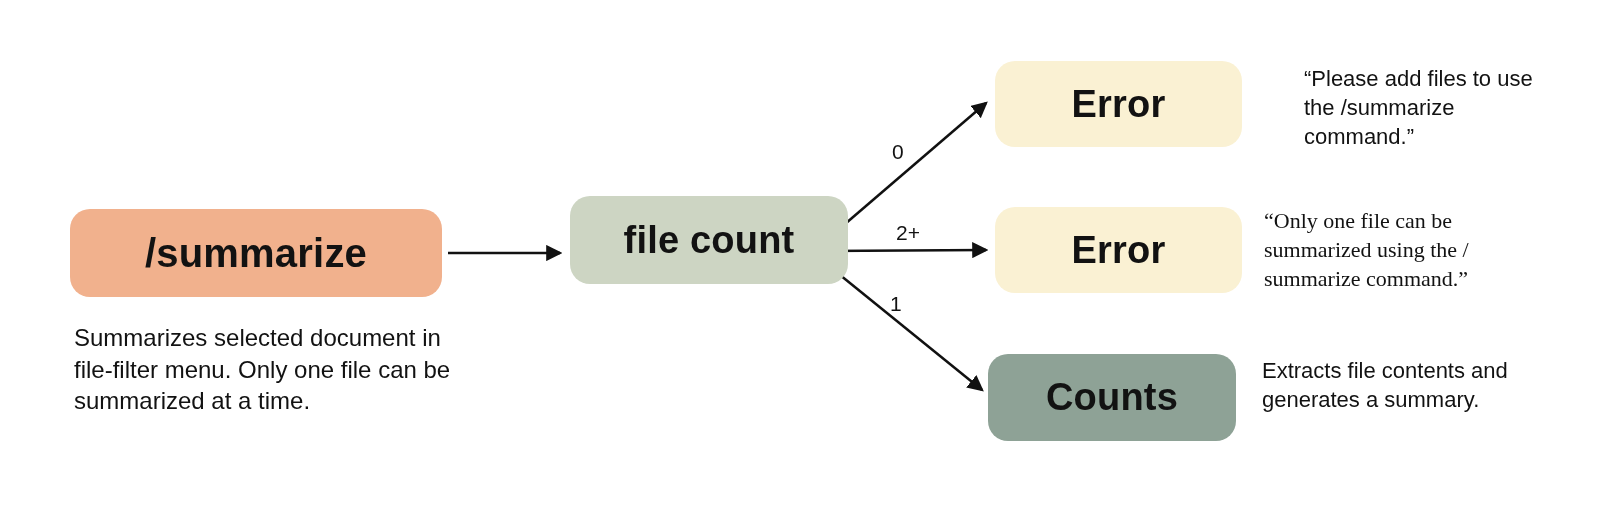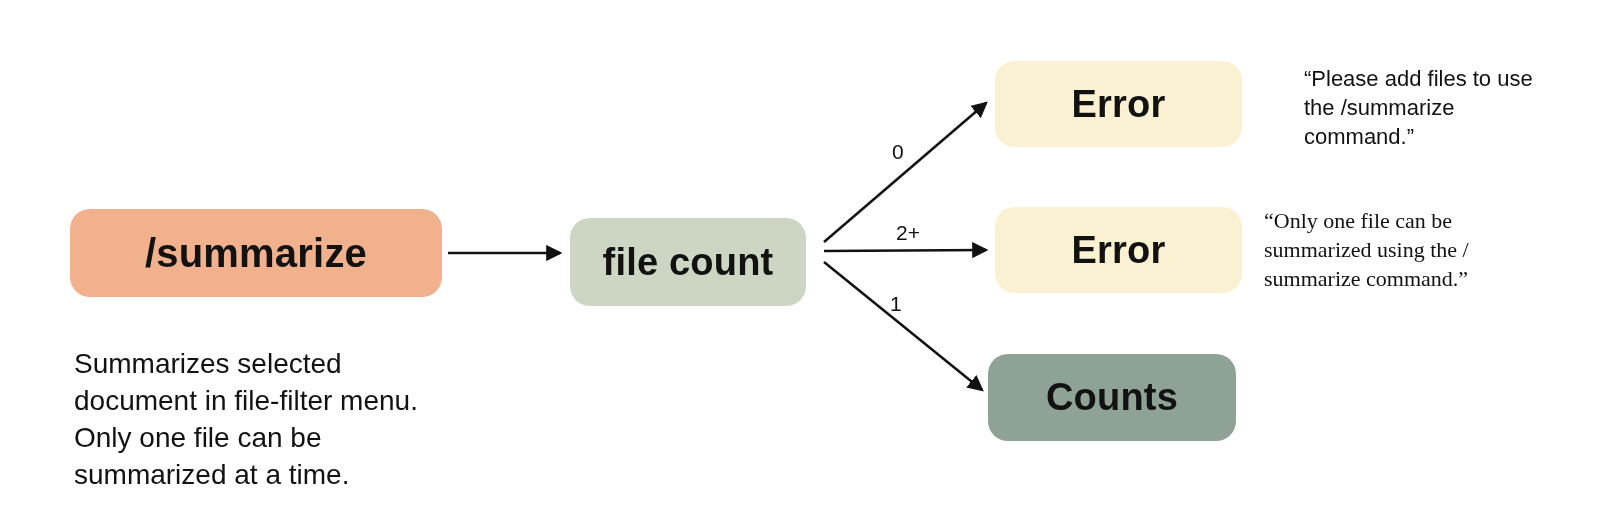--- a/index.html
+++ b/index.html
@@ -32,30 +32,29 @@
     display:flex;
     align-items:center;
     justify-content:center;
     border-radius:20px;
     font-size:40px;
     letter-spacing:0.2px;
     color:var(--text);
     font-weight:bold;
   }
   .node-summarize{left:70px;top:209px;width:372px;height:88px;background:var(--summarize-bg);justify-content:center;}
-  .node-file-count{left:570px;top:218px;width:236px;height:88px;background:var(--file-count-bg);font-size:38px;}
+  .node-file-count{left:570px;top:196px;width:278px;height:88px;background:var(--file-count-bg);font-size:38px;}
   .node-error-zero{left:995px;top:61px;width:247px;height:86px;background:var(--error-bg);font-size:38px;}
   .node-error-many{left:995px;top:207px;width:247px;height:86px;background:var(--error-bg);font-size:38px;}
   .node-summary{left:988px;top:354px;width:248px;height:87px;background:var(--summary-bg);font-size:38px;}
   .caption{
     position:absolute;
-    font-size:28px;
+    font-size:24px;
     line-height:1.32;
     color:var(--text);
-    margin-top:24px;
   }
   .caption-summarize{left:74px;top:322px;width:382px;}
   .caption-file-count{left:574px;top:330px;width:240px;}
   .note{
     position:absolute;
     font-size:22px;
     line-height:1.32;
     color:var(--text);
   }
   .note-error-zero{left:1268px;top:64px;width:238px;margin-left:36px;}
@@ -106,14 +105,15 @@
   <div class="note note-error-zero">“Please add files to use the /summarize command.”</div>
 
   <div class="node node-error-many">
     <span>Error</span>
   </div>
   <div class="note note-error-many">“Only one file can be summarized using the / summarize command.”</div>
 
   <div class="node node-summary">
     <span>Counts</span>
   </div>
+  <div class="note note-summary">Extracts file contents and generates a summary.</div>
 
 </div>
 
 </body></html>

